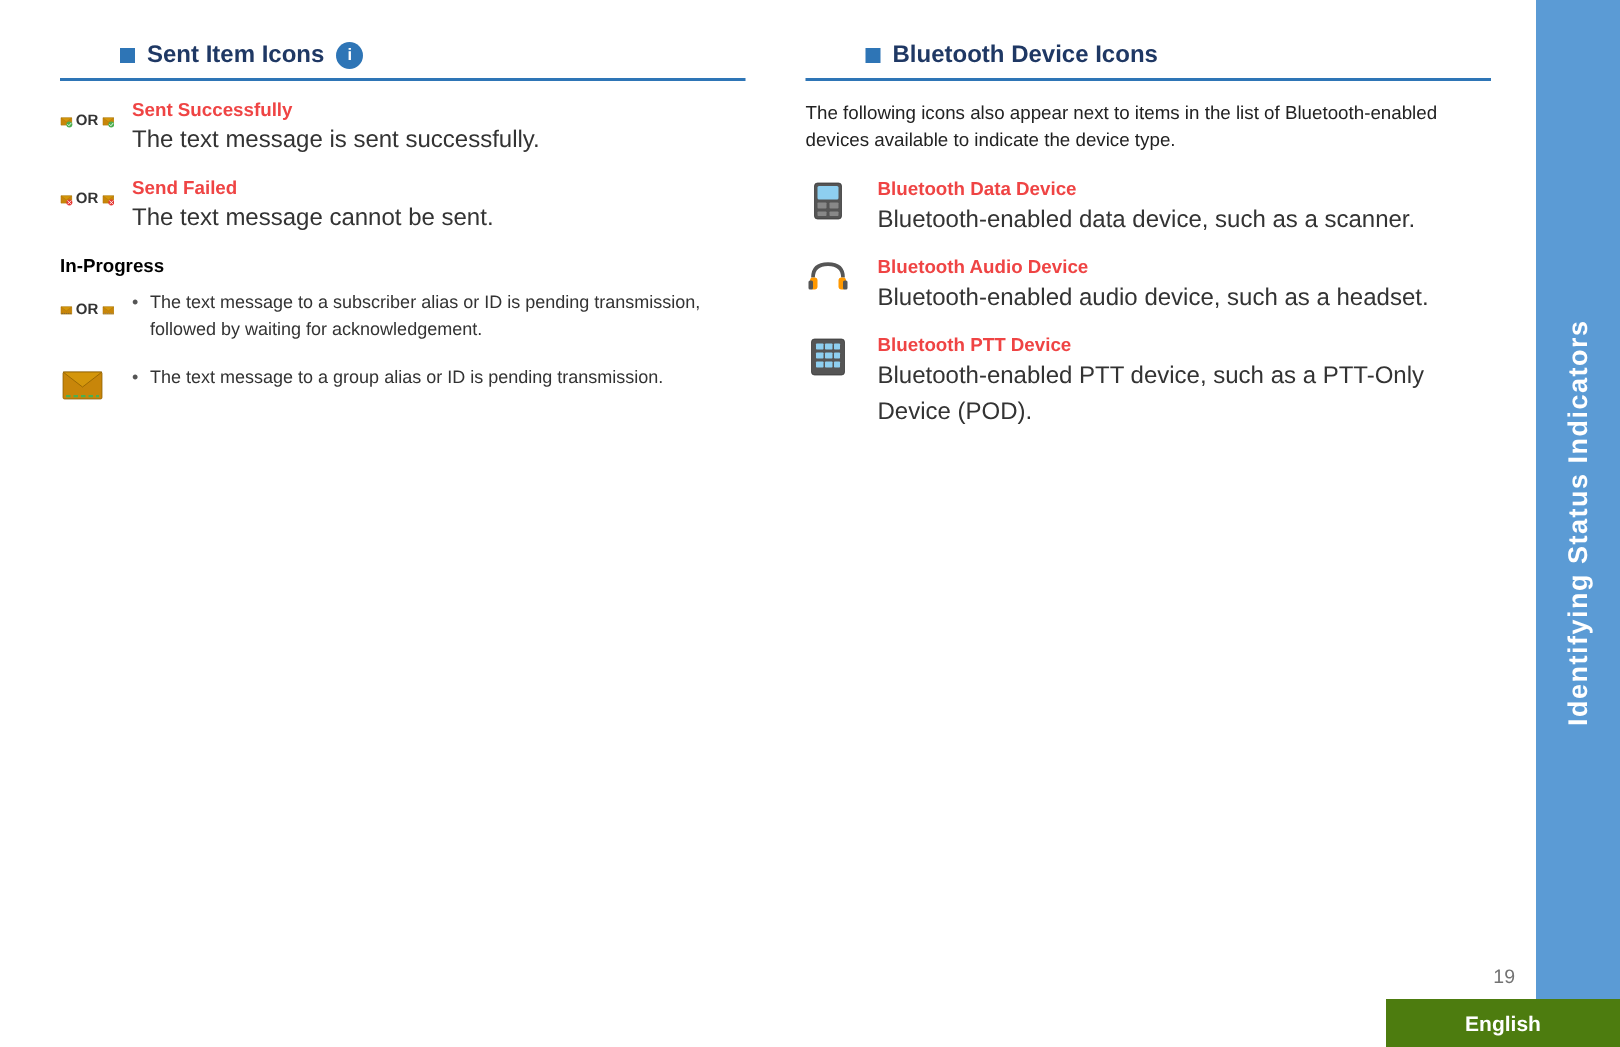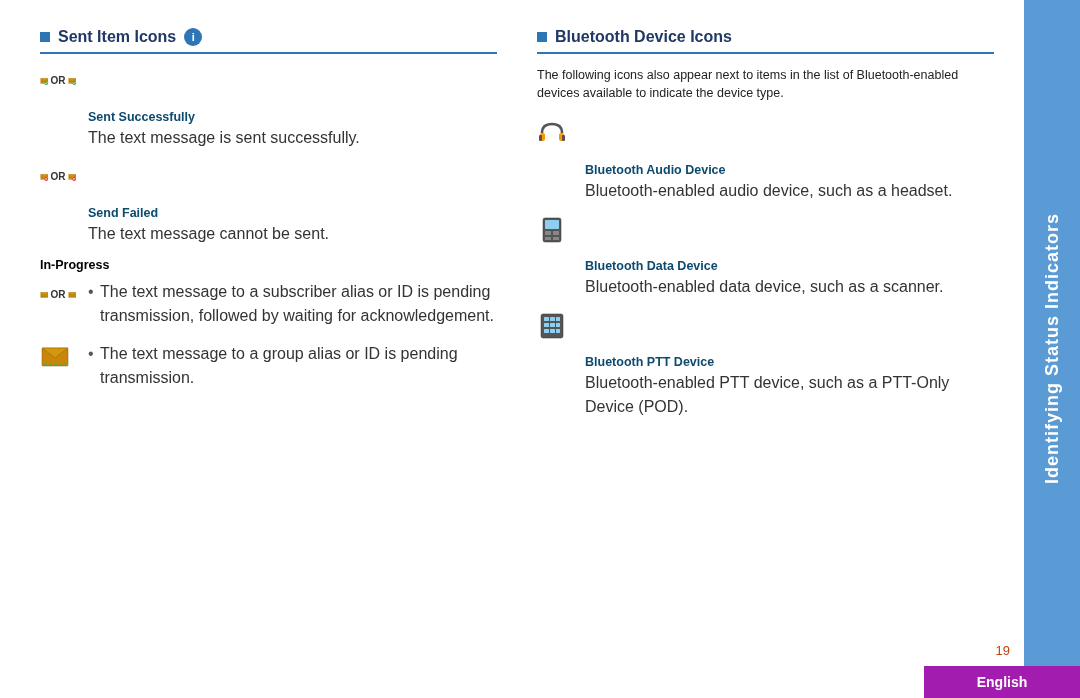--- a/index.html
+++ b/index.html
@@ -58,20 +58,21 @@
       transform: rotate(180deg);
       letter-spacing: 1px;
       white-space: nowrap;
     }
 
     .section-header {
       display: flex;
       align-items: center;
       gap: 8px;
       margin-bottom: 6px;
+      margin-left: 40px;
     }
 
     .section-header-icon {
       width: 10px;
       height: 10px;
       background: #2e75b6;
       flex-shrink: 0;
     }
 
     .section-title {
@@ -115,23 +116,22 @@
       font-weight: bold;
     }
 
     .icon-text-block {
       flex: 1;
     }
 
     .icon-title {
       font-weight: bold;
       font-size: 12.5px;
-      color: #0c4a6e;
+      color: #ef4444;
       margin-bottom: 2px;
-      margin-top: 44px;
     }
 
     .icon-desc {
       font-size: 16px;
       color: #333;
       line-height: 1.5;
     }
 
     .in-progress-section {
       margin-top: 4px;
@@ -145,21 +145,21 @@
     }
 
     .in-progress-entry {
       display: flex;
       align-items: flex-start;
       gap: 12px;
       margin-bottom: 10px;
     }
 
     .bullet-text {
-      font-size: 16px;
+      font-size: 12px;
       color: #333;
       line-height: 1.5;
     }
 
     .bullet-text ul {
       list-style: none;
       padding: 0;
     }
 
     .bullet-text ul li {
@@ -173,29 +173,29 @@
       position: absolute;
       left: 0;
       color: #555;
     }
 
     .page-number {
       position: absolute;
       bottom: 40px;
       right: 70px;
       font-size: 13px;
-      color: #c2410c;
+      color: #737373;
       font-weight: normal;
     }
 
     .footer-language {
       position: absolute;
       bottom: 0;
       right: 0;
-      background: #a21caf;
+      background: #4d7c0f;
       color: #ffffff;
       font-weight: bold;
       font-size: 14px;
       padding: 8px 24px;
       min-width: 156px;
       text-align: center;
     }
 
     
     .envelope-icon {
@@ -339,48 +339,48 @@
         <span class="section-title">Bluetooth Device Icons</span>
       </div>
       <div class="section-divider"></div>
 
       <p class="section-intro">The following icons also appear next to items in the list of Bluetooth-enabled devices available to indicate the device type.</p>
 
       <div class="icon-entry">
         <div class="icon-group">
           <svg class="bluetooth-device-icon" viewBox="0 0 30 30">
 
-            <path d="M5,14 Q5,5 15,5 Q25,5 25,14" fill="none" stroke="#555" stroke-width="2.5"></path>
-            <rect x="3" y="14" width="5" height="8" rx="2" fill="#ff9800"></rect>
-            <rect x="22" y="14" width="5" height="8" rx="2" fill="#ff9800"></rect>
-            <rect x="2" y="16" width="3" height="6" rx="1" fill="#555"></rect>
-            <rect x="25" y="16" width="3" height="6" rx="1" fill="#555"></rect>
-          </svg>
-        </div>
-        <div class="icon-text-block">
-          <div class="icon-title">Bluetooth Audio Device</div>
-          <div class="icon-desc">Bluetooth-enabled audio device, such as a headset.</div>
-        </div>
-      </div>
-
-      <div class="icon-entry">
-        <div class="icon-group">
-          <svg class="bluetooth-device-icon" viewBox="0 0 30 30">
-
             <rect x="6" y="3" width="18" height="24" rx="2" fill="#555" stroke="#333" stroke-width="0.5"></rect>
             <rect x="8" y="5" width="14" height="9" rx="1" fill="#8ecff0"></rect>
             <rect x="8" y="16" width="6" height="4" rx="0.5" fill="#888"></rect>
             <rect x="16" y="16" width="6" height="4" rx="0.5" fill="#888"></rect>
             <rect x="8" y="22" width="6" height="3" rx="0.5" fill="#888"></rect>
             <rect x="16" y="22" width="6" height="3" rx="0.5" fill="#888"></rect>
           </svg>
         </div>
         <div class="icon-text-block">
           <div class="icon-title">Bluetooth Data Device</div>
           <div class="icon-desc">Bluetooth-enabled data device, such as a scanner.</div>
+        </div>
+      </div>
+
+      <div class="icon-entry">
+        <div class="icon-group">
+          <svg class="bluetooth-device-icon" viewBox="0 0 30 30">
+
+            <path d="M5,14 Q5,5 15,5 Q25,5 25,14" fill="none" stroke="#555" stroke-width="2.5"></path>
+            <rect x="3" y="14" width="5" height="8" rx="2" fill="#ff9800"></rect>
+            <rect x="22" y="14" width="5" height="8" rx="2" fill="#ff9800"></rect>
+            <rect x="2" y="16" width="3" height="6" rx="1" fill="#555"></rect>
+            <rect x="25" y="16" width="3" height="6" rx="1" fill="#555"></rect>
+          </svg>
+        </div>
+        <div class="icon-text-block">
+          <div class="icon-title">Bluetooth Audio Device</div>
+          <div class="icon-desc">Bluetooth-enabled audio device, such as a headset.</div>
         </div>
       </div>
 
       <div class="icon-entry">
         <div class="icon-group">
           <svg class="bluetooth-device-icon" viewBox="0 0 30 30">
 
             <rect x="4" y="3" width="22" height="24" rx="2" fill="#555" stroke="#333" stroke-width="0.5"></rect>
             <rect x="7" y="6" width="5" height="4" rx="0.5" fill="#8ecff0"></rect>
             <rect x="13" y="6" width="5" height="4" rx="0.5" fill="#8ecff0"></rect>

